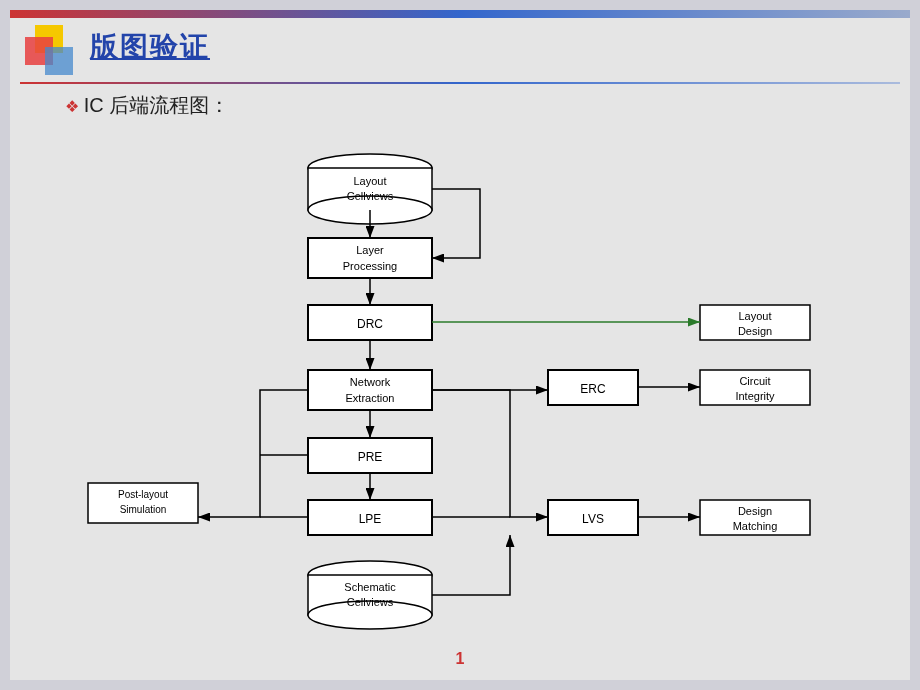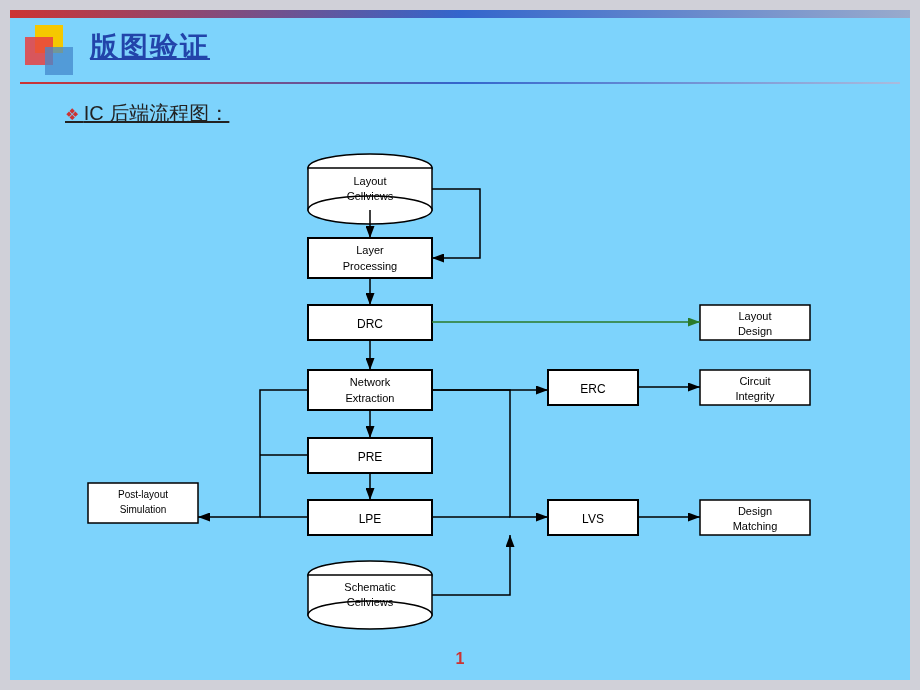--- a/index.html
+++ b/index.html
@@ -7,21 +7,21 @@
       width: 920px;
       height: 690px;
       background: #d0d0d8;
       font-family: Arial, sans-serif;
       overflow: hidden;
       position: relative;
     }
     .slide {
       width: 900px;
       height: 670px;
-      background: #7dd3fc;
+      background: #e5e5e5;
       position: absolute;
       top: 10px;
       left: 10px;
       padding: 0;
       overflow: hidden;
     }
     
     .header-bar {
       position: absolute;
       top: 0; left: 0; right: 0;
@@ -72,25 +72,24 @@
       position: absolute;
       top: 72px;
       left: 10px;
       right: 10px;
       height: 2px;
       background: linear-gradient(to right, #cc3333, #3366cc, #aabbdd);
     }
     
     .subtitle {
       position: absolute;
-      top: 90px;
+      top: 82px;
       left: 55px;
       font-size: 20px;
       color: #222;
-      text-decoration: underline;
     }
     .subtitle::before {
       content: '❖ ';
       color: #cc3333;
       font-size: 16px;
     }
     
     .diagram {
       position: absolute;
       top: 115px;

